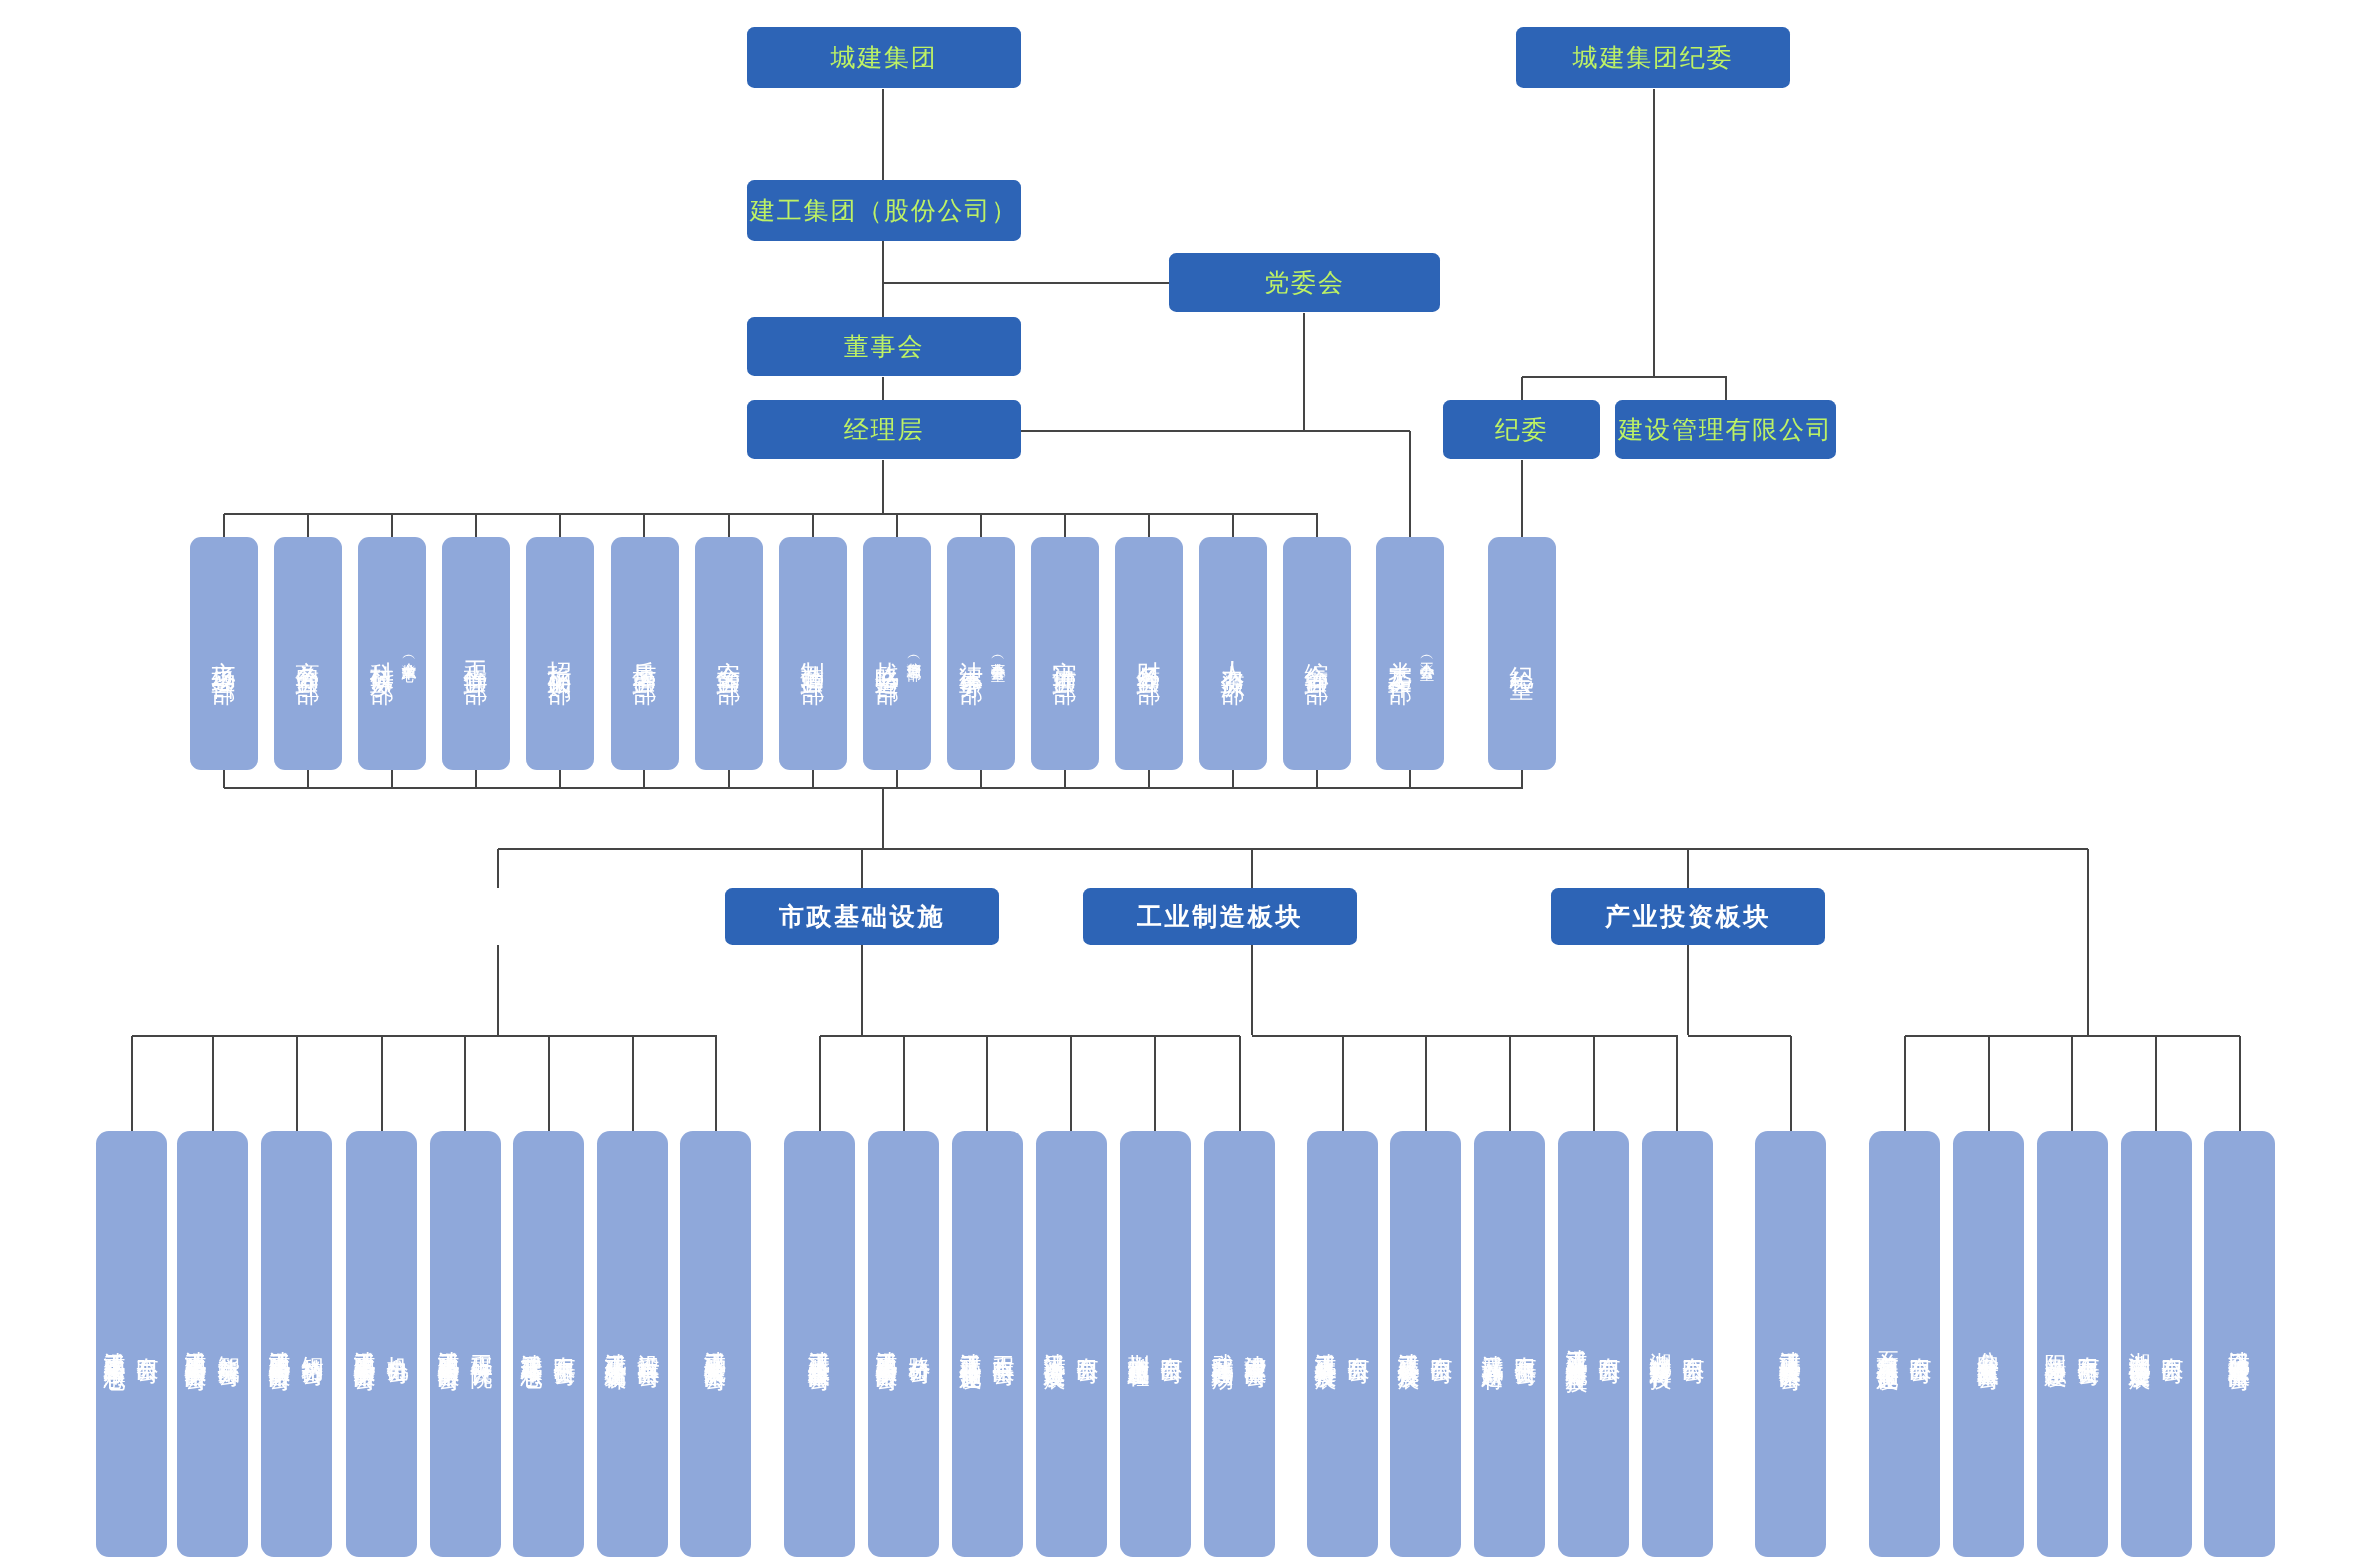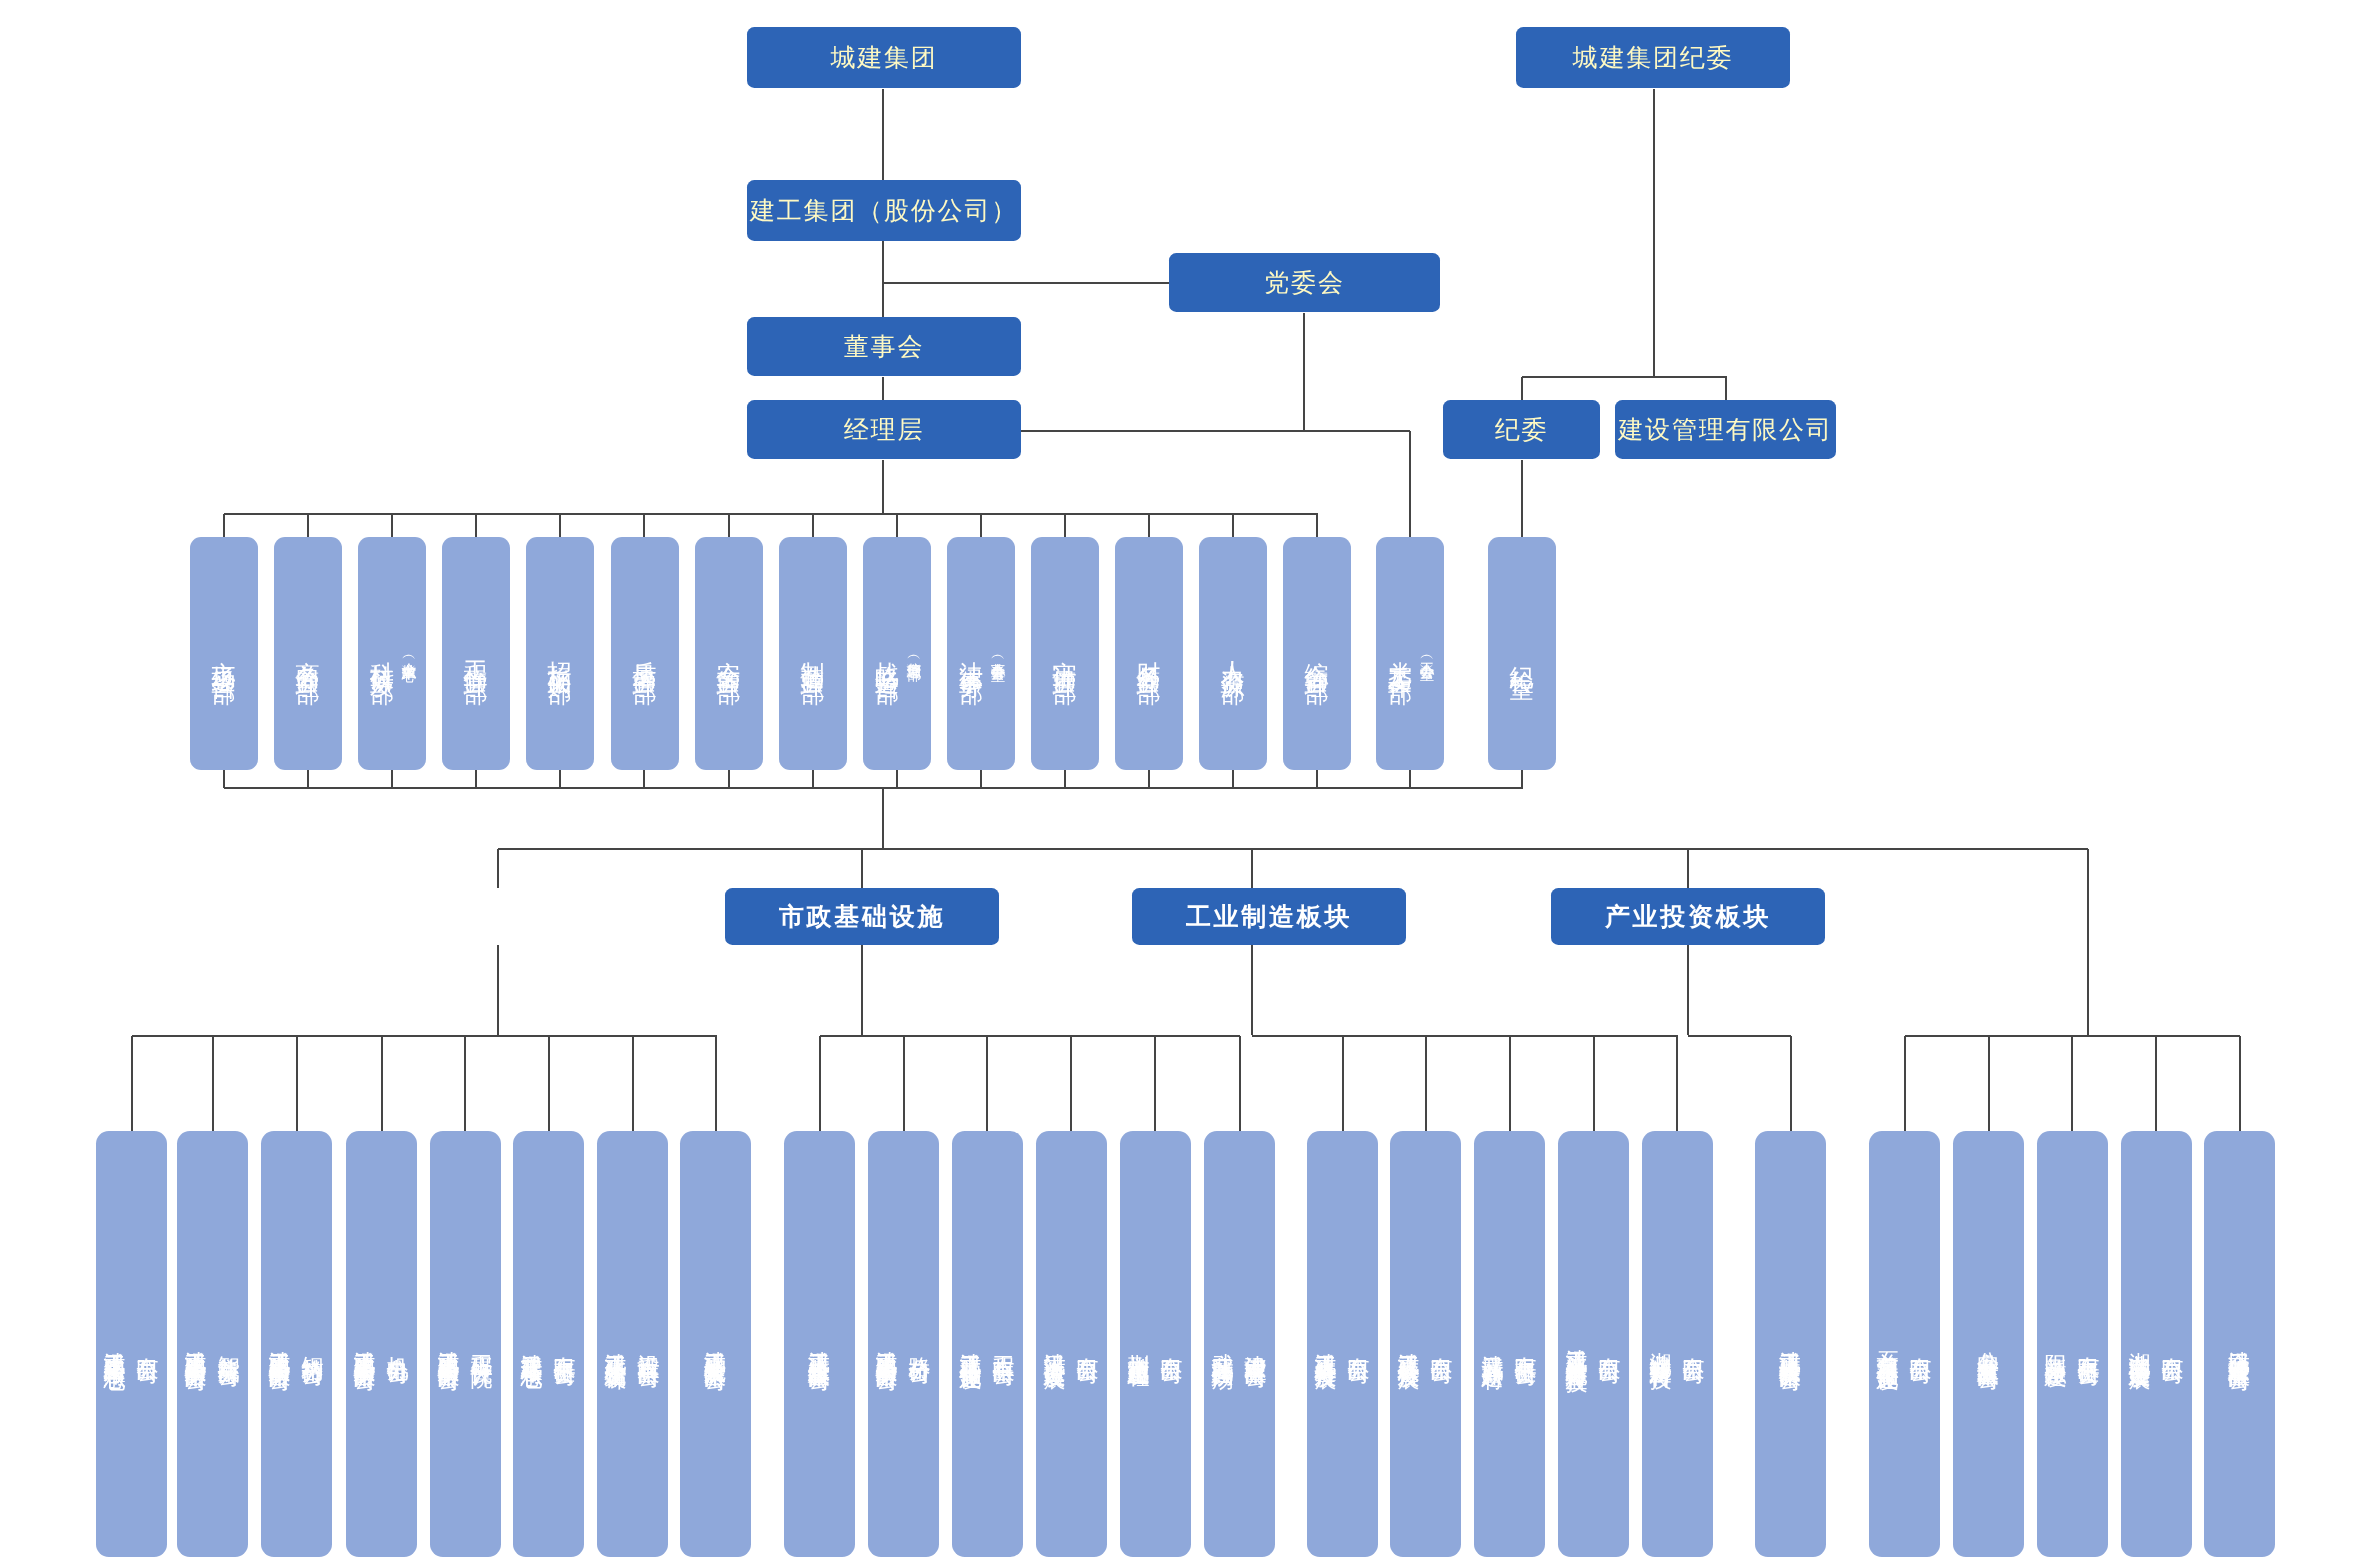--- a/index.html
+++ b/index.html
@@ -10,21 +10,21 @@
     height:1562px;
     background:#ffffff;
     font-family:"Liberation Sans", sans-serif;
     overflow:hidden;
   }
   .hline{position:absolute;height:1.8px;background:#454545;}
   .vline{position:absolute;width:1.8px;background:#454545;}
   .node-dark{
     position:absolute;
     background:#2d64b6;
-    color:#fef9c3;
+    color:#bef264;
     border-radius:7.3px;
     display:flex;align-items:center;justify-content:center;
     font-size:25px;letter-spacing:1.8px;white-space:nowrap;
     z-index:2;
   }
   .seg{
     position:absolute;
     top:888px;width:274px;height:57px;
     background:#2d64b6;color:#fff;border-radius:7.3px;
     display:flex;align-items:center;justify-content:center;
@@ -247,21 +247,21 @@
       <span class="sub">（工会办公室）</span>
   </div>
   <div class="dept" style="left:1488px">
     <span class="main">纪检室</span>
       <span class="sub"></span>
   </div>
 
   <div class="seg" style="left:725px">
     <span>市政基础设施</span>
   </div>
-  <div class="seg" style="left:1132px">
+  <div class="seg" style="left:1083px">
     <span>工业制造板块</span>
   </div>
   <div class="seg" style="left:1551px">
     <span>产业投资板块</span>
   </div>
 
   <div class="comp" style="left:96px">
       <span>武汉建工集团工程总承包
 有限公司</span>
     </div>

